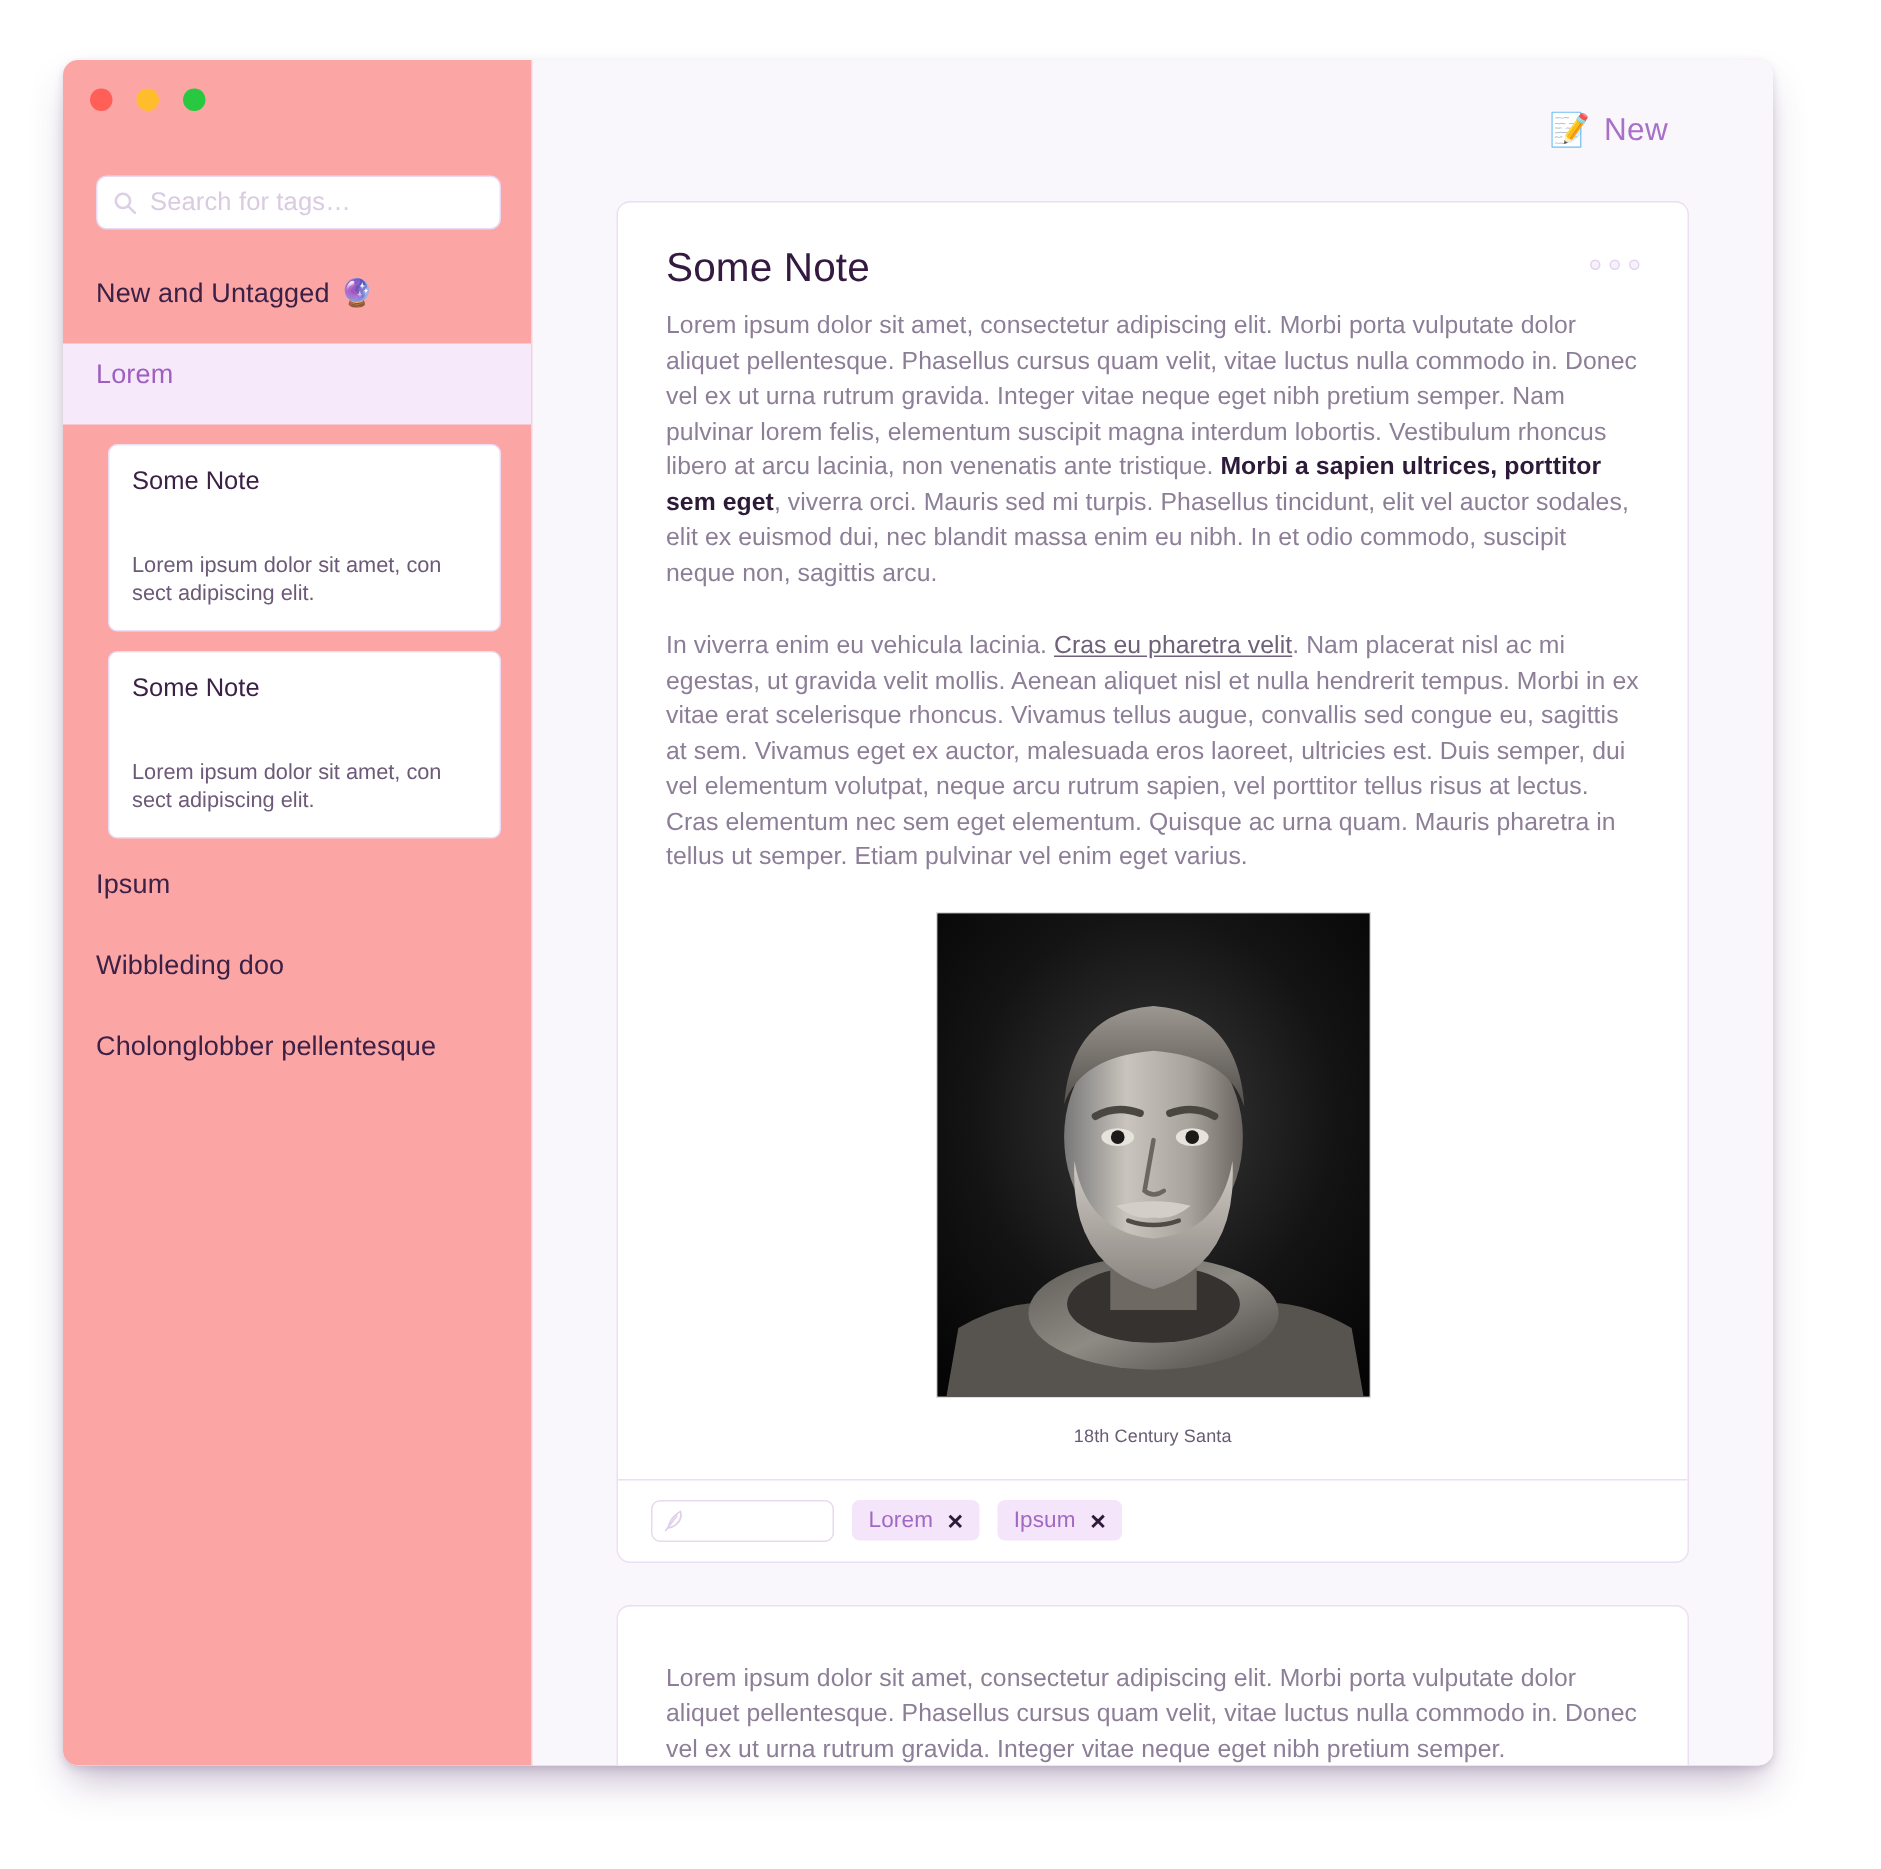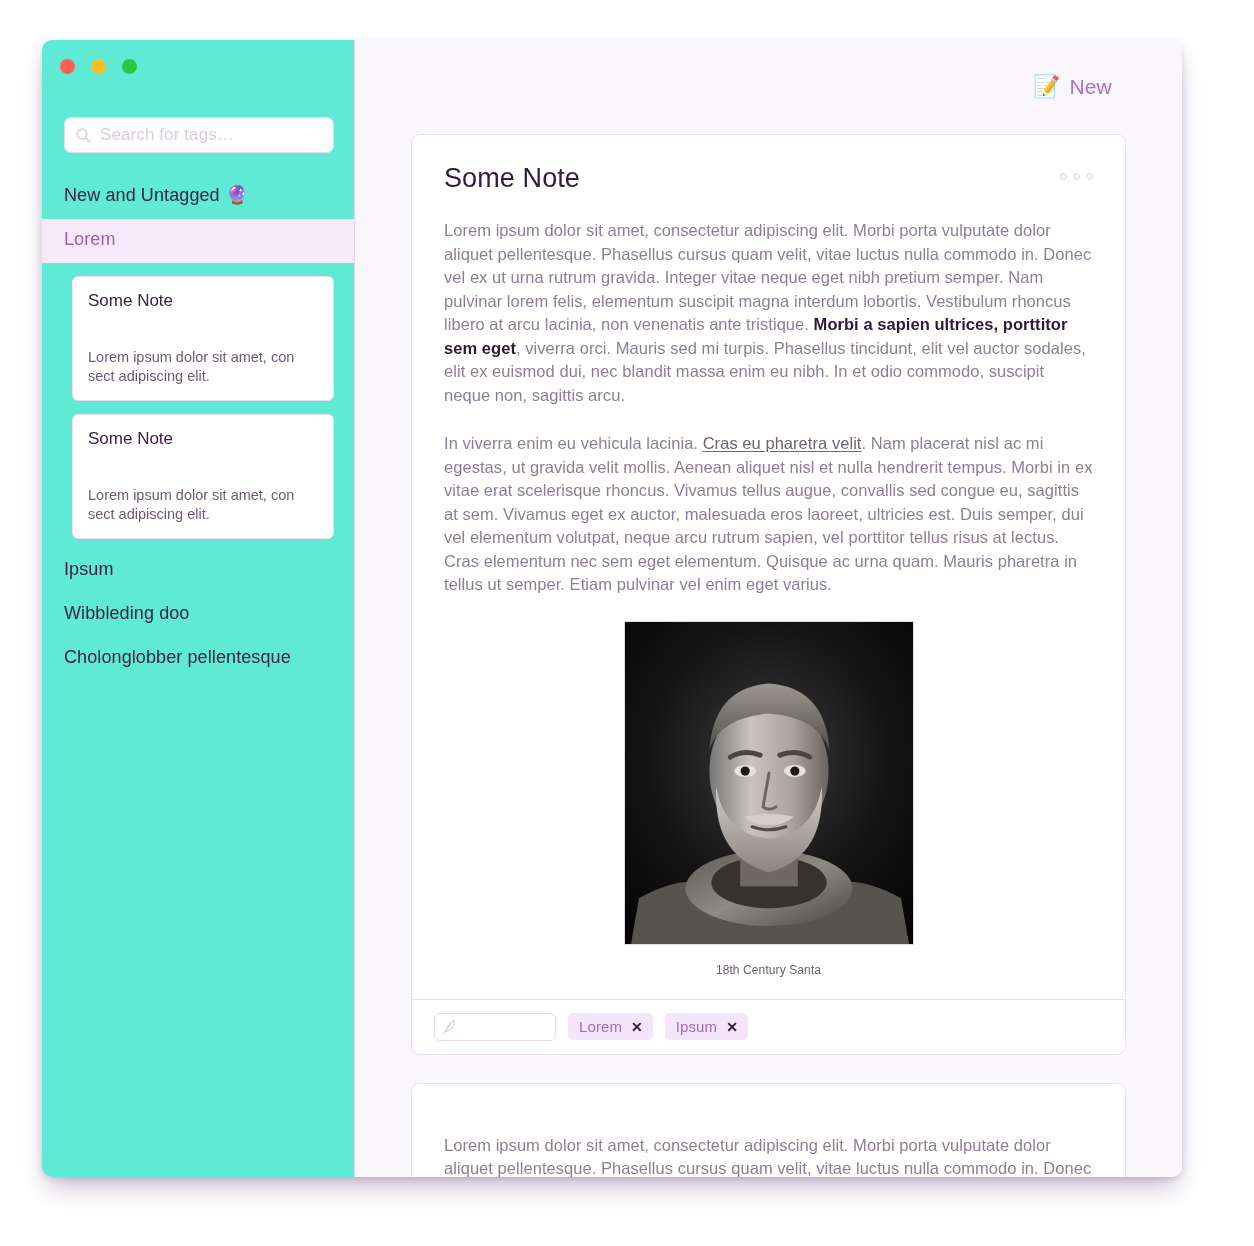--- a/index.html
+++ b/index.html
@@ -25,21 +25,21 @@
     box-shadow: 0 14px 26px -6px rgba(95, 60, 115, 0.38),
                 0 2px 6px rgba(120, 90, 140, 0.22);
     display: flex;
     overflow: hidden;
   }
 
   
   .sidebar {
     width: 313px;
     flex: 0 0 313px;
-    background: #5eead4;
+    background: #fca5a5;
     border-right: 1px solid #e4d7ec;
     padding: 0;
     position: relative;
   }
 
   .traffic-lights {
     display: flex;
     gap: 16px;
     padding: 19px 0 0 18px;
   }
@@ -72,21 +72,21 @@
   .search-placeholder {
     font-size: 17px;
     color: #d9cbe2;
     letter-spacing: 0.1px;
     white-space: nowrap;
   }
 
   .tag-list { margin-top: 22px; }
 
   .tag-row {
-    padding: 7px 22px 11px 22px;
+    padding: 7px 22px 21px 22px;
     font-size: 18px;
     color: #3b2146;
     line-height: 26px;
     letter-spacing: 0.1px;
     display: flex;
     align-items: center;
     gap: 7px;
     white-space: nowrap;
   }
   .tag-row.selected {
@@ -187,21 +187,21 @@
     border-radius: 50%;
     border: 1.7px solid #e3d3ee;
     background: #f7f1fb;
     display: block;
   }
 
   .note-para {
     font-size: 16.5px;
     line-height: 23.5px;
     color: #8d7e98;
-    margin-top: 24px;
+    margin-top: 11px;
     letter-spacing: 0.05px;
   }
   .note-para.second { margin-top: 25px; }
   .note-para b { color: #2d1a38; font-weight: 700; }
   .note-para u { color: #6f6179; text-decoration: underline; text-underline-offset: 2px; }
 
   .note-figure {
     margin: 24px auto 0 auto;
     text-align: center;
   }

